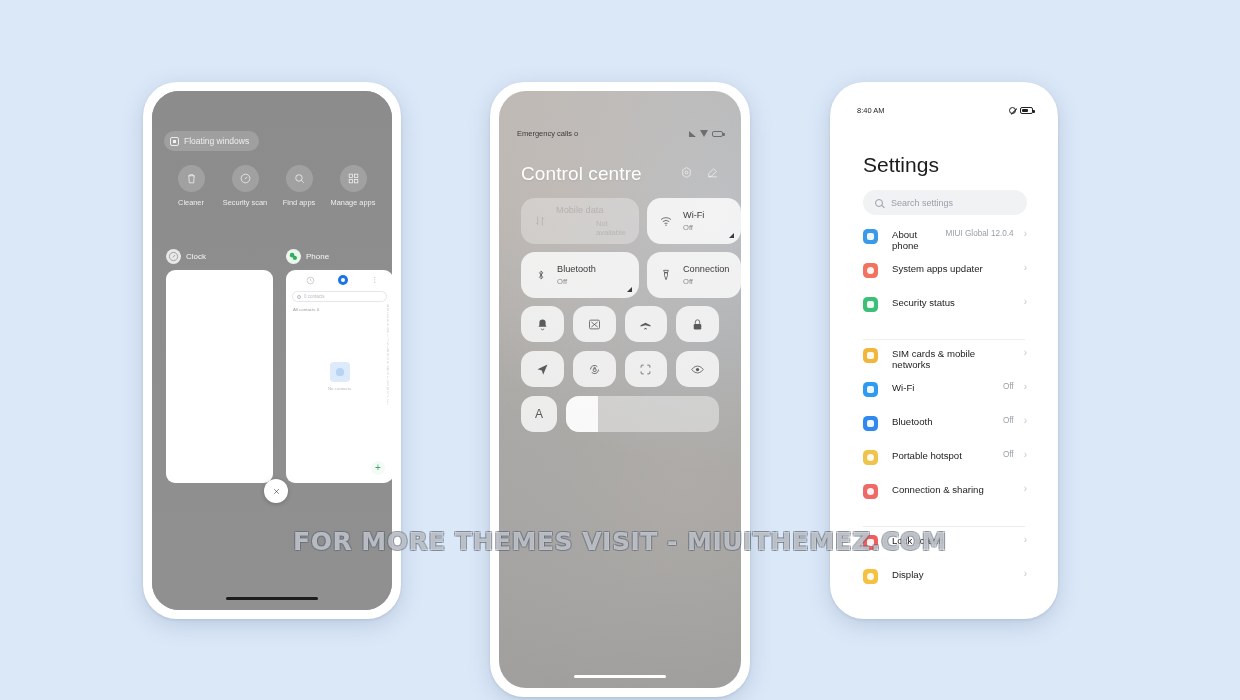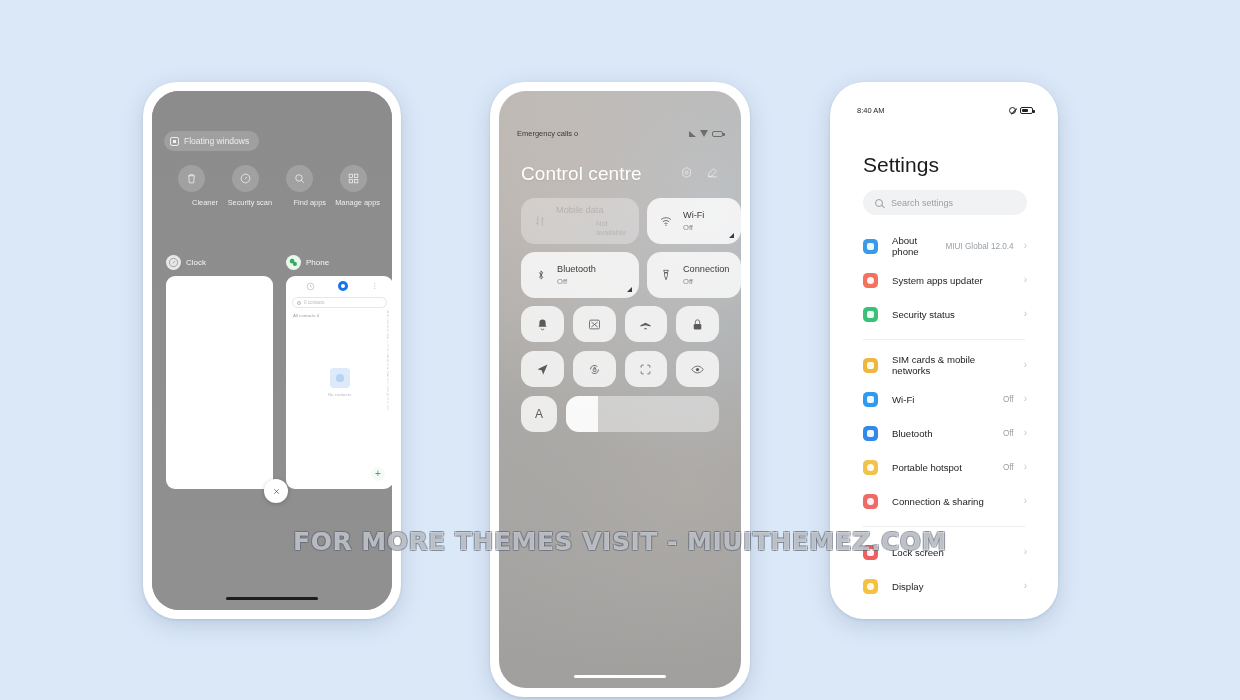--- a/index.html
+++ b/index.html
@@ -64,24 +64,23 @@
   .quick-circle {
     width: 27px; height: 27px; border-radius: 50%;
     background: rgba(255,255,255,0.18);
     margin: 0 auto 6px;
     display: flex; align-items: center; justify-content: center;
   }
   .quick-circle svg { width: 13px; height: 13px; fill: none; stroke: rgba(255,255,255,0.88); stroke-width: 1.4; }
   .quick-label {
     font-size: 7.4px; color: rgba(255,255,255,0.85);
     line-height: 1.25;
-    text-align: right;
-  }
-
-  .cards-area { position: absolute; left: 0; right: 0; top: 158px; bottom: 0; margin-top: 6px; }
+  }
+
+  .cards-area { position: absolute; left: 0; right: 0; top: 158px; bottom: 0; }
   .card-col { position: absolute; width: 107px; }
   .card-head { display: flex; align-items: center; gap: 5px; margin-bottom: 6px; }
   .card-head .app-ic {
     width: 15px; height: 15px; border-radius: 50%;
     display: flex; align-items: center; justify-content: center;
     font-size: 8px;
   }
   .card-head .app-name { font-size: 8px; color: rgba(255,255,255,0.92); }
   .card-body {
     background: #fff; border-radius: 9px; overflow: hidden;
@@ -221,21 +220,21 @@
     display:flex; align-items:center; gap:8px; padding: 0 12px;
   }
   .set-search .mg2 {
     width:8px;height:8px;border:1.1px solid #9aa0a6;border-radius:50%;position:relative;flex:0 0 auto;
   }
   .set-search .mg2::after{content:"";position:absolute;right:-3px;bottom:-2px;width:4px;height:1.1px;background:#9aa0a6;transform:rotate(45deg);}
   .set-search .ph { font-size: 9px; color:#9aa0a6; }
 
   .set-list { position:absolute; left:0; right:0; top:138px; bottom:0; }
   .set-row {
-    display:flex; align-items:center; height: 34px; padding: 0 22px 0 24px;
+    display:flex; height: 34px; padding: 0 22px 0 24px;
   }
   .sq {
     width: 15px; height: 15px; border-radius: 4.5px; flex:0 0 auto;
     display:flex; align-items:center; justify-content:center;
     margin-right: 14px;
   }
   .sq .inner { width: 7px; height: 7px; border-radius: 2px; background: rgba(255,255,255,0.92); }
   .sq.round .inner { border-radius: 50%; }
   .set-label { font-size: 9.6px; color:#1c1c1e; flex:1; }
   .set-value { font-size: 8.2px; color:#9aa0a6; margin-right: 10px; }

